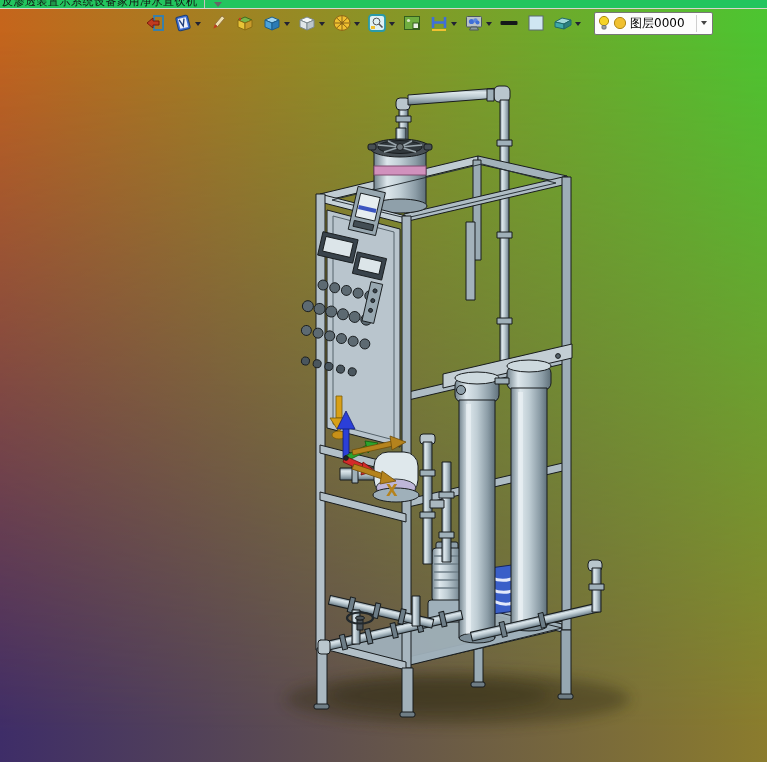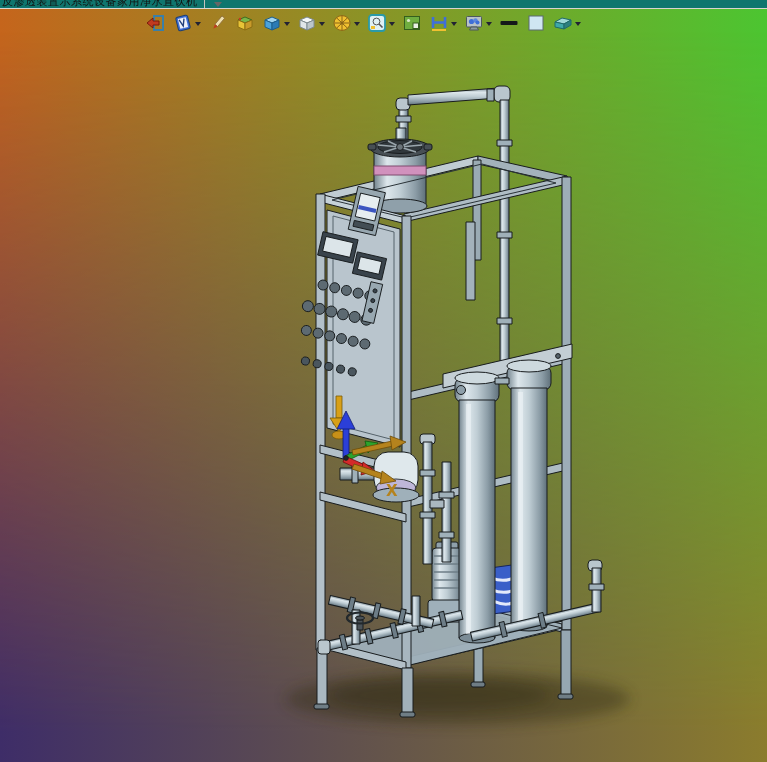--- a/index.html
+++ b/index.html
@@ -1,20 +1,20 @@
 <!DOCTYPE html>
 <html><head>
 <meta charset="utf-8">
 <style>
   html,body{margin:0;padding:0;width:767px;height:762px;overflow:hidden;
     font-family:"DejaVu Sans","Liberation Sans",sans-serif;}
   #stage{position:relative;width:767px;height:762px;overflow:hidden;}
   #scene{position:absolute;top:0;left:0;}
   
-  #tabstrip{position:absolute;top:0;left:0;right:0;height:8px;background:#0f766e;
+  #tabstrip{position:absolute;top:0;left:0;right:0;height:8px;background:#22c55e;
     overflow:hidden;border-bottom:1px solid #d8d4cf;}
   #tabstrip .tab-title{position:absolute;top:-6px;left:2px;font-size:11px;color:#111;
     white-space:nowrap;letter-spacing:.5px;}
   #tabstrip .sep{position:absolute;left:204px;top:0;width:1px;height:8px;background:#c7c3bd;}
   #tabstrip .tri{position:absolute;left:214px;top:2px;width:0;height:0;
     border-left:4px solid transparent;border-right:4px solid transparent;border-top:5px solid #666;}
   
   #toolbar{position:absolute;top:8px;left:0;height:30px;display:flex;align-items:center;
     padding-left:146px;gap:7px;}
   .tb-item{display:flex;align-items:center;gap:2px;cursor:default;}
@@ -450,14 +450,27 @@
       <div class="tb-item">
         <span>
           <svg width="20" height="20" viewBox="0 0 20 20">
             <polygon points="2,9 9,5 18,7 11,11" fill="#9fd8d8" stroke="#1f6a6a"></polygon>
             <polygon points="2,9 11,11 11,16 2,14" fill="#3fa8a8" stroke="#1f6a6a"></polygon>
             <polygon points="18,7 11,11 11,16 18,12" fill="#2d7f7f" stroke="#1f6a6a"></polygon>
           </svg>
         </span>
         <span class="dd"></span>
       </div>
+      <div class="layer-combo">
+      <svg width="12" height="16" viewBox="0 0 12 16">
+        <circle cx="6" cy="6" r="4.6" fill="#f5d328" stroke="#a98a10"></circle>
+        <rect x="4" y="10.5" width="4" height="3.5" rx="1" fill="#9aa0a6" stroke="#6b7075"></rect>
+      </svg>
+      <svg width="14" height="14" viewBox="0 0 14 14">
+        <circle cx="7" cy="7" r="5.6" fill="#f0c030" stroke="#b08818"></circle>
+      </svg>
+      <span class="val">图层0000</span>
+      <span class="combo-arrow">
+          <i></i>
+        </span>
+    </div>
   </div>
 </div>
 
 </body></html>

